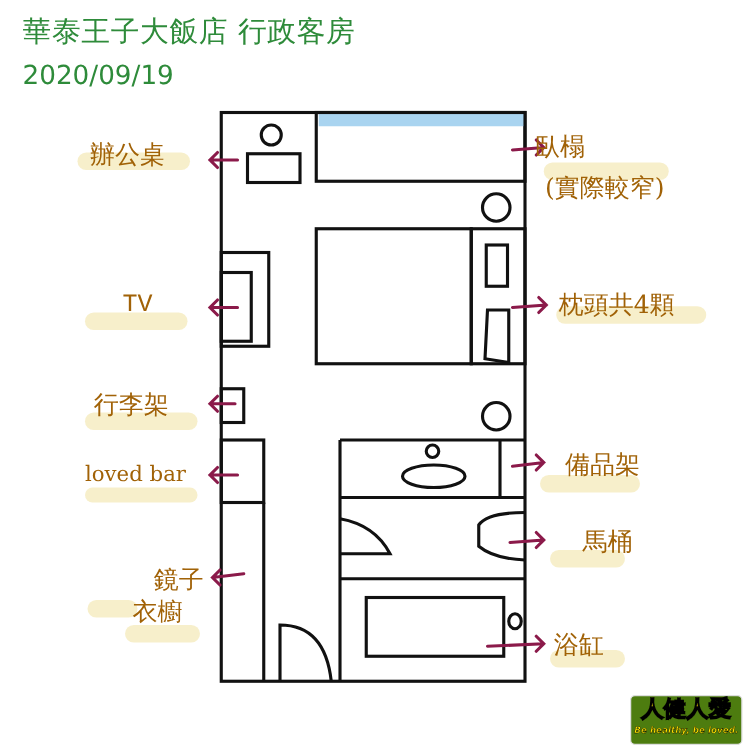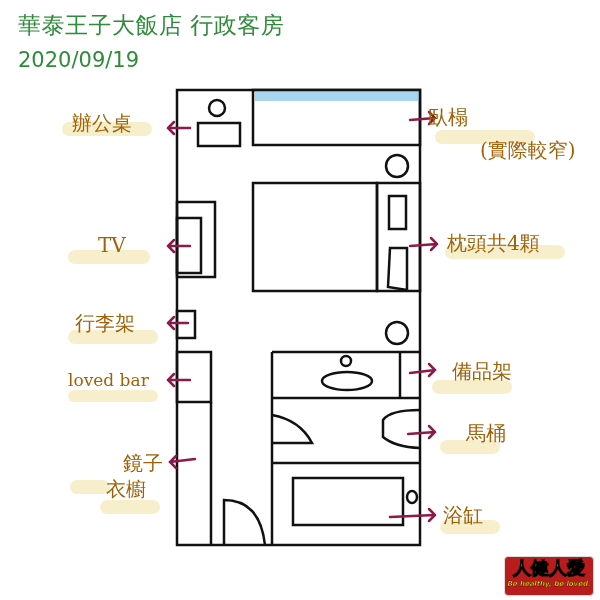--- a/index.html
+++ b/index.html
@@ -2,21 +2,21 @@
 <html><head>
   <meta charset="utf-8">
   <style>
     html, body { margin:0; padding:0; background:#ffffff; }
     body { width:600px; height:600px; position:relative; overflow:hidden; font-family:"DejaVu Sans", sans-serif; }
     .title { position:absolute; left:18px; top:10px; font-size:23px; color:#2e8b3a; letter-spacing:0.5px; }
     .date { position:absolute; left:18px; top:48px; font-size:21px; color:#2e8b3a; }
     svg.plan { position:absolute; left:0; top:0; }
     .label { position:absolute; color:#a16207; font-family:"DejaVu Serif", serif; font-size:20px; line-height:22px; white-space:nowrap; }
     .hl { position:absolute; background:#f6ecc2; border-radius:12px; opacity:0.85; }
-    .logo { position:absolute; left:504px; top:556px; width:88px; height:38px; background:#b91c1c; border:1px solid #ddd; border-radius:4px; text-align:center; }
+    .logo { position:absolute; left:504px; top:556px; width:88px; height:38px; background:#4d7c0f; border:1px solid #ddd; border-radius:4px; text-align:center; }
     .logo .big { font-size:18px; font-weight:bold; color:#ffe600; -webkit-text-stroke:1px #000; line-height:22px; }
     .logo .small { font-size:7px; font-weight:bold; color:#ffe600; -webkit-text-stroke:0.3px #000; line-height:10px;font-style:italic; }
   </style>
 </head>
 <body>
 
 <div class="title">華泰王子大飯店 行政客房</div>
 <div class="date">2020/09/19</div>
 
 <div class="hl" style="left:62px;top:122px;width:90px;height:14px;"></div>
@@ -85,28 +85,28 @@
     <path d="M195 459 L170 462 M176 456 L170 462 L176 468"></path>
     <path d="M410 120 L435 118 M429 112 L435 118 L429 124"></path>
     <path d="M410 246 L437 244 M431 238 L437 244 L431 250"></path>
     <path d="M410 373 L435 370 M429 364 L435 370 L429 376"></path>
     <path d="M408 434 L435 432 M429 426 L435 432 L429 438"></path>
     <path d="M390 517 L435 515 M429 509 L435 515 L429 521"></path>
   </g>
 </svg>
 
 <div class="label" style="left:72px;top:112px;">辦公桌</div>
-<div class="label" style="left:98px;top:234px;">TV</div>
+<div class="label" style="left:98px;top:234px;font-family:Liberation Mono, monospace;">TV</div>
 <div class="label" style="left:75px;top:312px;">行李架</div>
 <div class="label" style="left:68px;top:369px;font-size:17px;">loved bar</div>
 <div class="label" style="left:76px;top:452px;margin-left:47px;">鏡子</div>
 <div class="label" style="left:106px;top:478px;">衣櫥</div>
 
 <div class="label" style="left:428px;top:106px;">臥榻</div>
-<div class="label" style="left:436px;top:139px;margin-left:44px;">(實際較窄)</div>
+<div class="label" style="left:436px;top:139px;">(實際較窄)</div>
 <div class="label" style="left:447px;top:232px;">枕頭共4顆</div>
 <div class="label" style="left:452px;top:360px;">備品架</div>
 <div class="label" style="left:445px;top:422px;margin-left:21px;">馬桶</div>
 <div class="label" style="left:443px;top:504px;">浴缸</div>
 
 <div class="logo">
   <div class="big">人健人愛</div>
   <div class="small">Be healthy, be loved.</div>
 </div>
 

